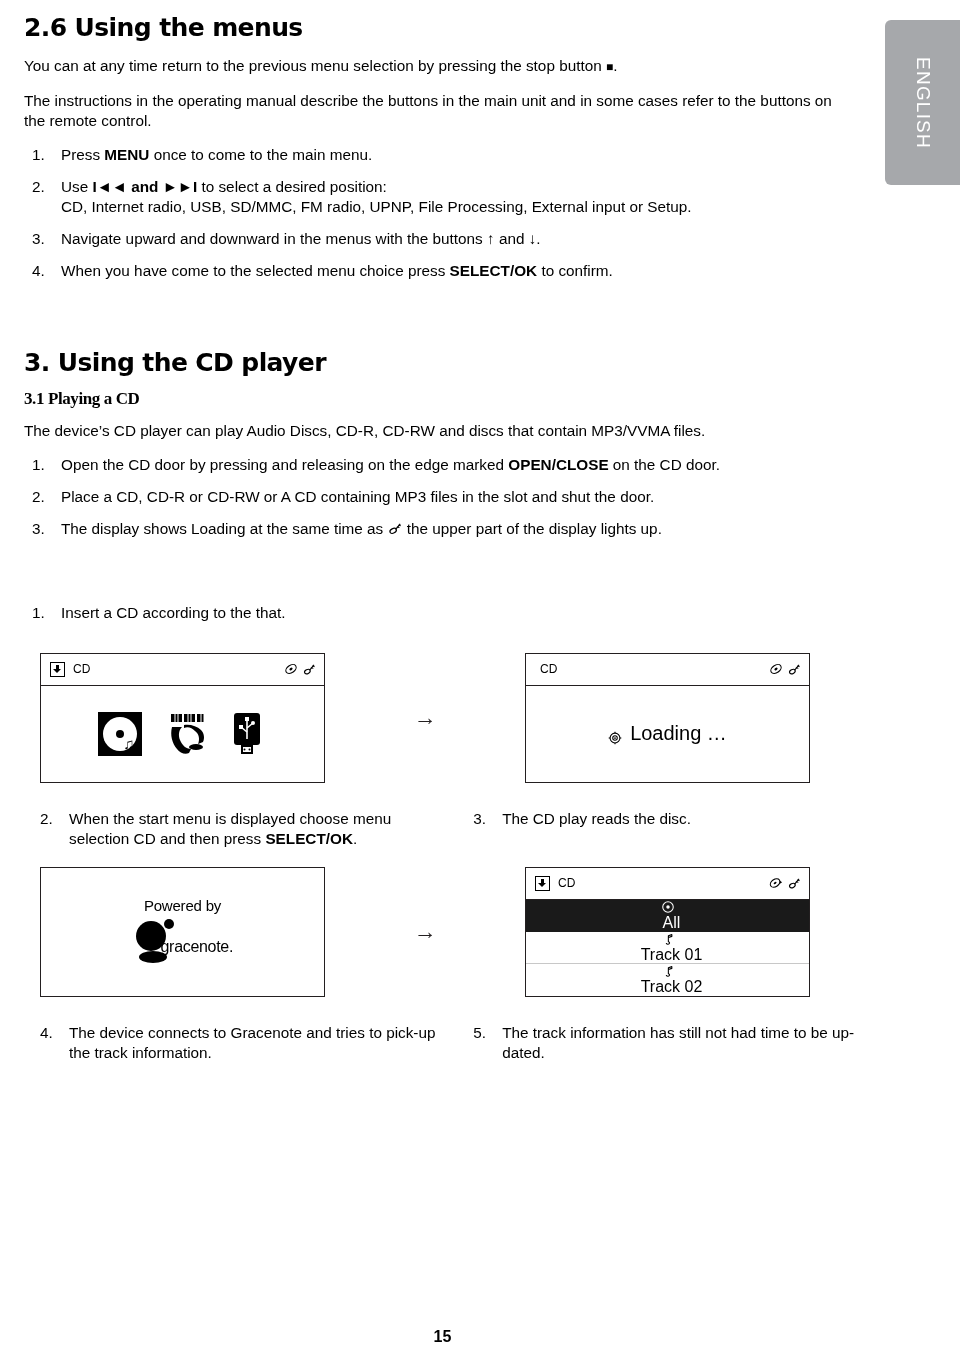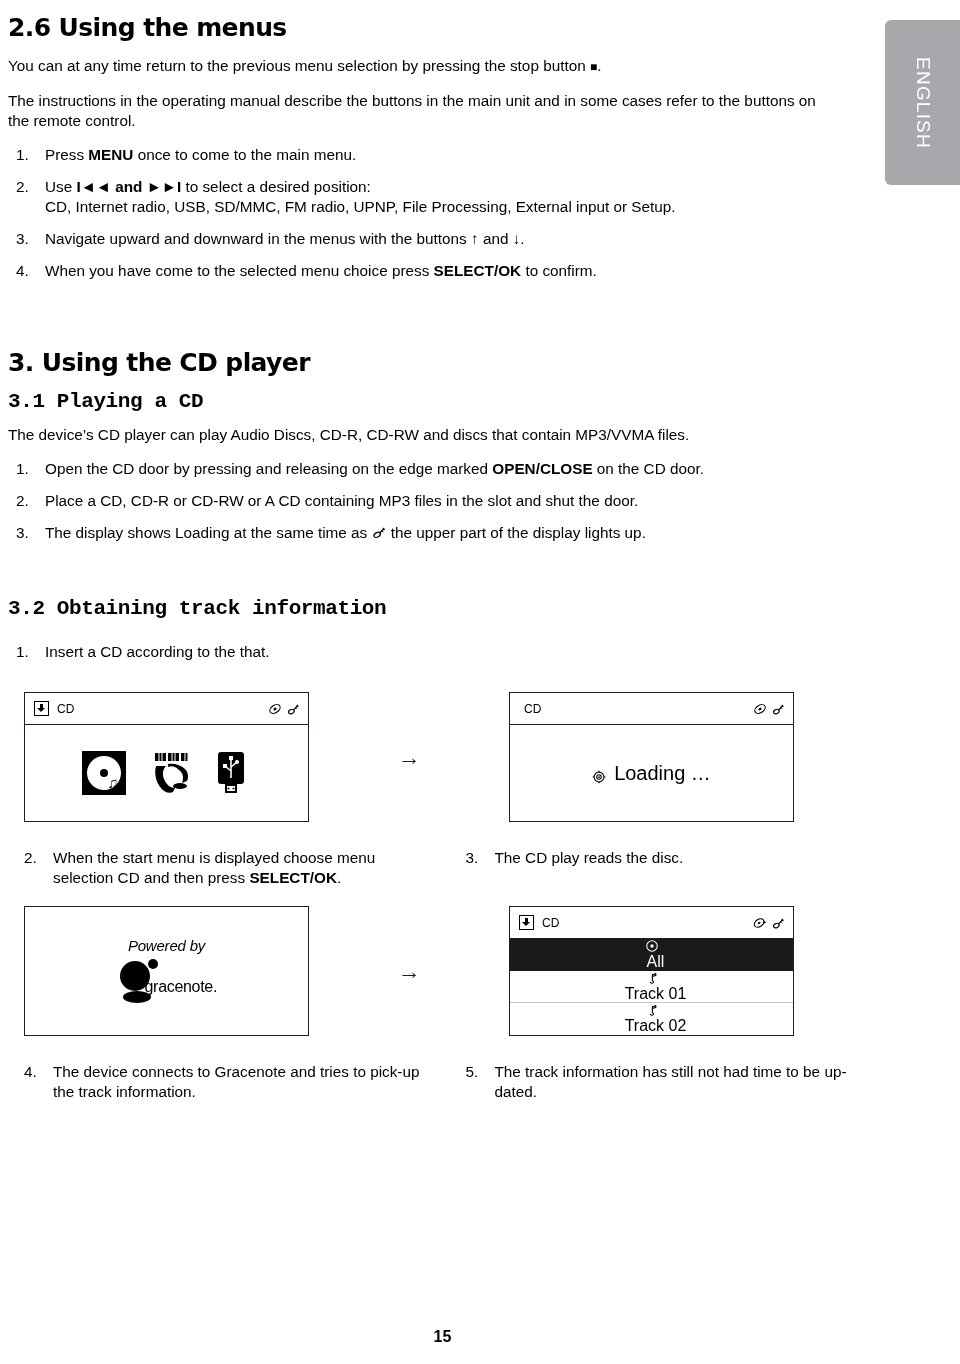--- a/index.html
+++ b/index.html
@@ -37,35 +37,35 @@
     font-family: "Liberation Sans", sans-serif;
   }
 
   
   #page {
     position: absolute;
     left: 0;
     top: 0;
     width: 885px;
     height: 1364px;
-    padding: 14px 20px 0 8px;
+    padding: 14px 20px 0 24px;
   }
 
   h1.sec-head {
     font-family: "DejaVu Sans", sans-serif;
     font-weight: bold;
     font-size: 25px;
     margin: 0 0 14px 0;
     letter-spacing: -0.6px;
     line-height: 1.1;
   }
   h2.sub-head {
-    font-family: Liberation Mono, monospace;
+    font-family: Liberation Serif, serif;
     font-weight: bold;
-    font-size: 21px;
+    font-size: 17px;
     margin: 0 0 12px 0;
     letter-spacing: -0.4px;
     line-height: 1.1;
   }
 
   p.para {
     font-size: 15.3px;
     line-height: 20px;
     margin: 0 0 14px 0;
     max-width: 820px;
@@ -225,21 +225,20 @@
     height: 100%;
     display: flex;
     flex-direction: column;
     align-items: center;
     justify-content: center;
   }
   .grace-powered {
     font-size: 15px;
     margin-bottom: 2px;
     letter-spacing: -0.2px;
-    font-style: italic;
   }
   .grace-logo {
     position: relative;
     width: 140px;
     height: 50px;
   }
 
   
   .tracklist { height: 96px; }
   .track-row {
@@ -342,21 +341,20 @@
             <ellipse cx="5.5" cy="10.5" rx="3.6" ry="2.4" transform="rotate(-28 5.5 10.5)" fill="none" stroke="#000" stroke-width="1.3"></ellipse>
             <line x1="8.2" y1="9" x2="13" y2="3" stroke="#000" stroke-width="1.3"></line>
             <line x1="9.4" y1="6.3" x2="12.2" y2="6.9" stroke="#000" stroke-width="1.1"></line>
             <line x1="11" y1="4.4" x2="13.6" y2="5.1" stroke="#000" stroke-width="1.1"></line>
           </svg></span><span> the upper part of the display lights up.</span>
     </li>
   </ol>
 
   <div class="gap-m"></div>
 
-  <h2 class="sub-head">3.2 Obtaining track information</h2>
 
   <div class="gap-s"></div>
 
   <ol class="steps">
     <li>
       <span class="num">1.</span><span>Insert a CD according to the that.</span>
     </li>
   </ol>
 
   <div style="height:18px;"></div>

